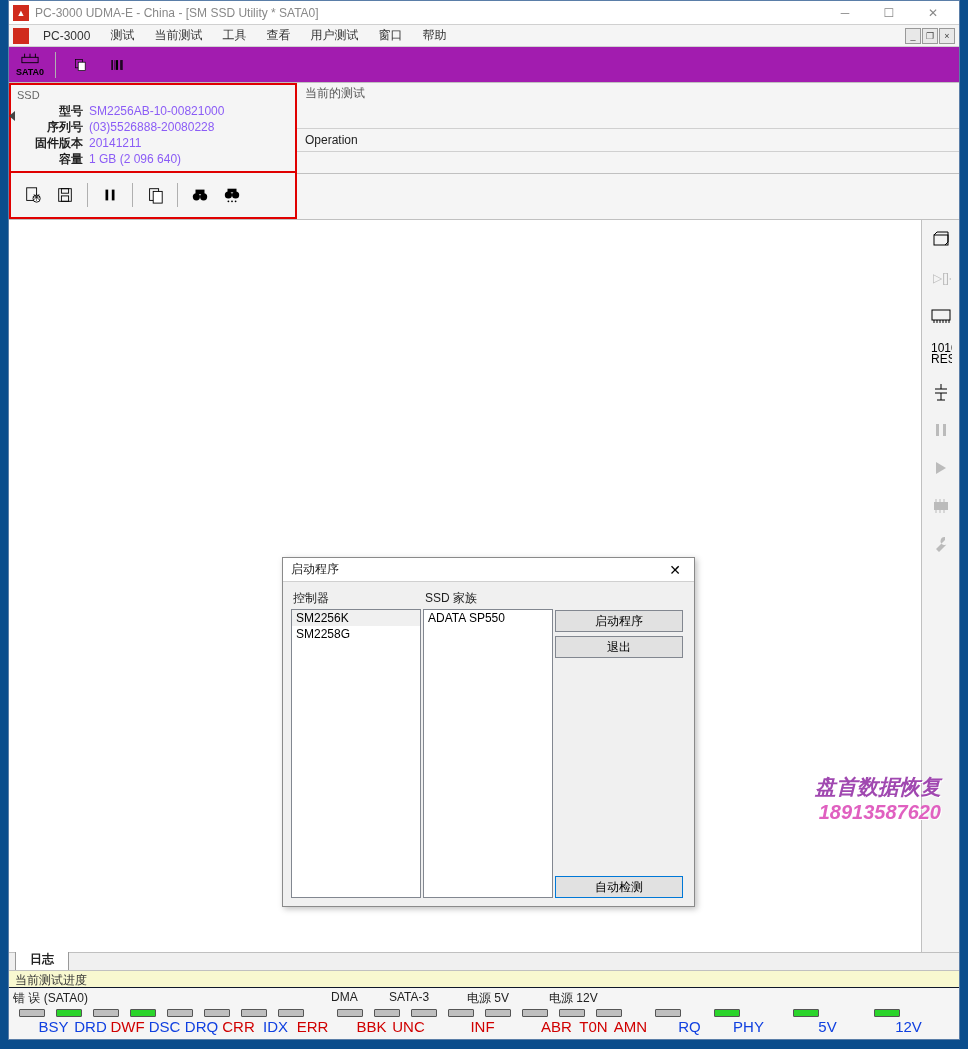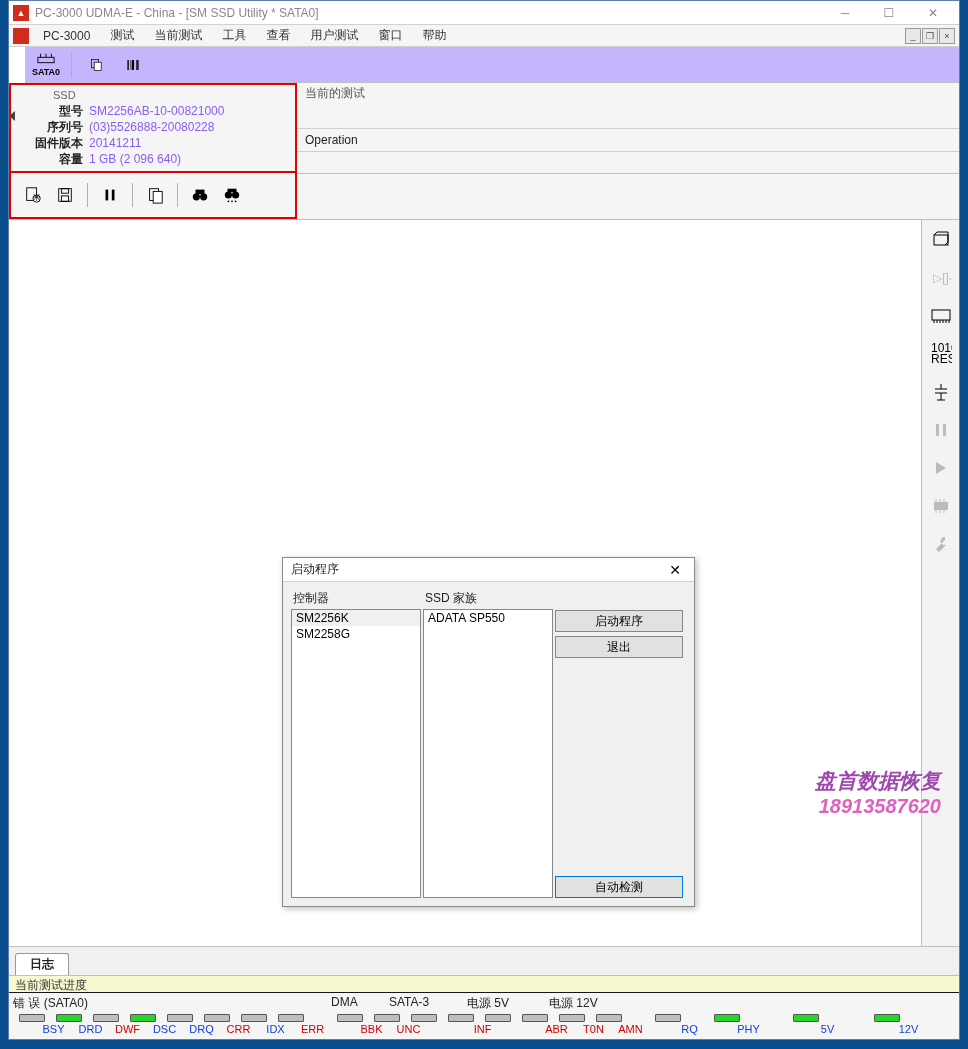--- a/index.html
+++ b/index.html
@@ -11,29 +11,29 @@
 .titlebar .title-text { color: #888; flex: 1; }
 .win-btns { display: flex; gap: 0; }
 .win-btn { width: 44px; height: 22px; display: flex; align-items: center; justify-content: center; color: #888; cursor: pointer; }
 
 .menubar { height: 22px; background: #f5f5f5; display: flex; align-items: center; padding: 0 4px; border-bottom: 1px solid #d0d0d0; }
 .menubar .icon-app2 { width: 16px; height: 16px; background: #d02b1d; margin-right: 4px; }
 .menubar .menu-item { padding: 2px 10px; color: #333; cursor: pointer; }
 .mdi-btns { margin-left:auto; display:flex; }
 .mdi-btn { width:16px;height:16px;border:1px solid #999;background:#e8e8e8;margin-left:1px;display:flex;align-items:center;justify-content:center;font-size:9px;color:#444;cursor:pointer; }
 
-.toolbar1 { height: 36px; background: #c4b5fd; border-bottom: 1px solid #c0c0c0; display:flex; align-items:center; padding:0 6px; gap:6px;margin-left:16px; }
+.toolbar1 { height: 36px; background: #a21caf; border-bottom: 1px solid #c0c0c0; display:flex; align-items:center; padding:0 6px; gap:6px; }
 .tb1-btn { width:30px;height:28px;display:flex;flex-direction:column;align-items:center;justify-content:center;cursor:pointer; }
 .tb1-btn svg { width:18px;height:14px; }
 .tb1-label { font-size:9px;font-weight:bold; }
 .tb-sep { width:1px;height:26px;background:#b0b0b0;margin:0 4px; }
 
 .info-row { display:flex; border-bottom:1px solid #c0c0c0; }
 .ssd-panel { width: 288px; border: 2px solid #e00000; background:#f5f5f5; padding:4px 6px; position:relative; }
-.ssd-panel .hdr { color:#666; font-size:11px; margin-bottom:2px;margin-left:36px; }
+.ssd-panel .hdr { color:#666; font-size:11px; margin-bottom:2px; }
 .ssd-panel .row { display:flex; line-height:16px; }
 .ssd-panel .lbl { width:72px; text-align:right; font-weight:bold; color:#222; padding-right:6px; }
 .ssd-panel .val { color:#8b5cf6; }
 .ssd-panel .expand-tri { position:absolute; left:-2px; top:26px; width:0;height:0;border-top:5px solid transparent;border-bottom:5px solid transparent;border-right:6px solid #444; }
 .right-panel { flex:1; background:#f5f5f5; }
 .right-panel .sect-hdr { padding:2px 8px; color:#555; border-bottom:1px solid #d0d0d0; height:46px; display:flex;align-items:flex-start; }
 .right-panel .op { padding:4px 8px; color:#222; border-bottom:1px solid #d0d0d0; }
 .tb2-wrap { width:288px; border-left:2px solid #e00000;border-right:2px solid #e00000;border-bottom:2px solid #e00000; height:47px; display:flex;align-items:center;padding:0 8px;gap:4px;background:#f5f5f5; margin-top:-2px;}
 .tb2-btn { width:28px;height:28px;display:flex;align-items:center;justify-content:center;cursor:pointer; color:#333; }
 .tb2-btn svg { width:18px;height:18px; }
@@ -52,34 +52,34 @@
 .dlg-body { flex:1; padding:8px; display:flex; gap:2px; }
 .dlg-col { display:flex;flex-direction:column; }
 .dlg-col .col-lbl { color:#222; margin-bottom:2px; padding-left:2px; }
 .listbox { border:1px solid #828790; background:#fff; flex:1; overflow:auto; }
 .listbox .item { padding:1px 4px; cursor:pointer; }
 .listbox .item.sel { background:#f0f0f0; }
 .dlg-btns { width:128px; display:flex;flex-direction:column; gap:4px; }
 .dlg-btn { height:22px; border:1px solid #828790; background:#e1e1e1; cursor:pointer; display:flex;align-items:center;justify-content:center; }
 .dlg-btn.auto { margin-top:auto; border:1px solid #0078d7; }
 
-.tabs-row { height:29px; background:#f0f0f0; border-top:1px solid #c0c0c0; display:flex;align-items:flex-end;padding-left:6px; }
+.tabs-row { height:18px; background:#f0f0f0; border-top:1px solid #c0c0c0; display:flex;align-items:flex-end;padding-left:6px; }
 .tab { padding:2px 14px; border:1px solid #999;border-bottom:none;background:#fff;border-radius:3px 3px 0 0;font-weight:bold;color:#222;cursor:pointer; }
 
 .progress-bar { height:18px; background:#f8f8d0; border-top:1px solid #c0c0c0; border-bottom:1px solid #0f172a; padding:1px 6px; color:#333; }
 
 .status-area { background:#f5f5f5; padding:2px 4px 4px 4px; }
 .status-hdrs { display:flex; margin-bottom:2px; }
 .status-hdr { color:#222; }
 .led-row { display:flex; gap:0; }
 .led-cell { width:37px; display:flex;flex-direction:column;align-items:center; }
 .led { width:26px;height:8px;border:1px solid #555;border-radius:1px; }
 .led.green { background:#2bd42b; }
 .led.off { background:#bfbfbf; }
-.led-lbl { font-size:11px; margin-top:1px;margin-left:44px; }
+.led-lbl { font-size:15px; margin-top:1px;margin-left:44px; }
 .led-lbl.blue { color:#1040e0; }
 .led-lbl.red { color:#d00000; }
 
 .watermark { position:absolute; right:18px; bottom:128px; text-align:right; pointer-events:none; }
 .watermark .l1 { font-size:21px; color:#a048b0; font-weight:bold; font-style:italic; text-shadow:1px 1px 0 #fff; }
 .watermark .l2 { font-size:20px; color:#e060c0; font-weight:bold; font-style:italic; text-shadow:1px 1px 0 #fff; }
 </style>
 </head>
 <body>
 

